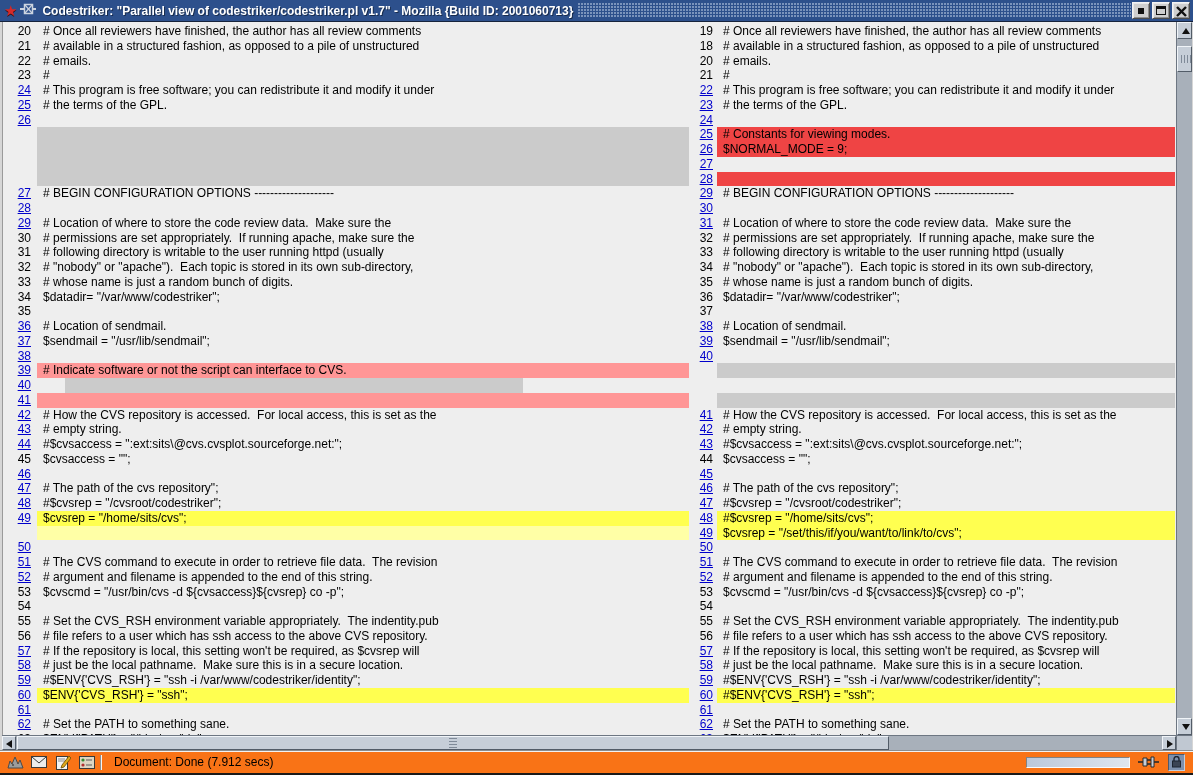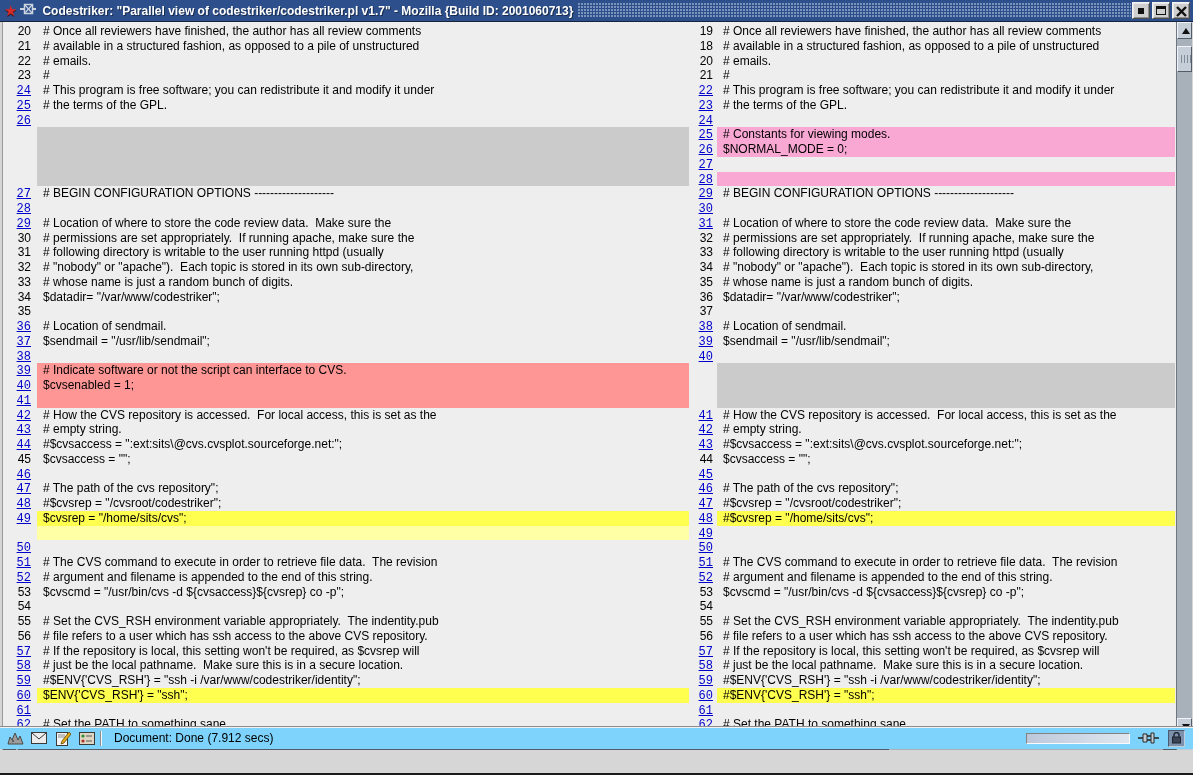--- a/index.html
+++ b/index.html
@@ -46,24 +46,24 @@
     background:#eeeeee; overflow:hidden; border-left:1px solid #9a9a9a;
   }
   .rows { padding-top:2px; }
   .drow { display:flex; height:14.75px; line-height:14.75px; font-size:12px; }
   .ln { flex:none; color:#000; text-align:right; }
   .ln.left  { width:34px; padding-right:6px; }
   .ln.right { width:28px; padding-right:4px; }
   .code { flex:none; white-space:pre; overflow:hidden; color:#000; }
   .code.left  { width:652px; padding-left:6px; }
   .code.right { width:458px; padding-left:6px; }
-  .lnlink { color:#0000cc; text-decoration:underline;font-family:Liberation Mono, monospace; }
+  .lnlink { color:#0000cc; text-decoration:underline; }
   .bg-filler      { background:#cbcbcb; }
   .bg-removed     { background:#ff9696; }
-  .bg-added       { background:#f9a8d4; }
+  .bg-added       { background:#ef4444; }
   .bg-changed     { background:#ffff50; }
   .bg-changed-pad { background:#ffffa6; }
 
   
   .vscroll { position:absolute; left:1176px; top:22px; width:16px; height:713px;
     background:#a8b0ba; border-left:1px solid #6d7682; }
   .hscroll { position:absolute; left:2px; top:735px; width:1174px; height:15px;
     background:#a8b0ba; border-top:1px solid #6d7682; }
   .sb-btn, .sb-thumb {
     position:absolute; background:#c6ced8;
@@ -85,22 +85,22 @@
   .tri-right { left:4px; top:3px;  border-top:4px solid transparent; border-bottom:4px solid transparent; border-left:6px solid #111; }
   .grip-h { position:absolute; left:50%; top:3px; width:10px; height:8px; margin-left:-5px;
     background:repeating-linear-gradient(90deg,#7f8a98 0 1px,transparent 1px 3px); }
   .grip-v { position:absolute; top:50%; left:3px; height:10px; width:8px; margin-top:-5px;
     background:repeating-linear-gradient(180deg,#7f8a98 0 1px,transparent 1px 3px); }
   .sb-corner { position:absolute; left:1176px; top:735px; width:16px; height:15px;
     background:#c0c8d2; border-left:1px solid #6d7682; border-top:1px solid #6d7682; }
 
   
   .statusbar {
-    position:absolute; left:0; top:726px; width:1193px; height:23px;
-    background:#7dd3fc; border-top:1px solid #8c8c8c;
+    position:absolute; left:0; top:750px; width:1193px; height:23px;
+    background:#f97316; border-top:1px solid #8c8c8c;
     box-shadow: inset 0 1px 0 #f2f2f2;
     display:flex; align-items:center;
   }
   .component-icons { display:flex; gap:6px; margin-left:6px; align-items:center; }
   .cicon { width:18px; height:17px; display:flex; align-items:center; justify-content:center; }
   .sb-groove { width:2px; height:15px; margin:0 4px;
     border-left:1px solid #909090; border-right:1px solid #f4f4f4; }
   .status-text { font-size:12px; color:#000; margin-left:8px; white-space:nowrap; }
   .sb-right { position:absolute; right:8px; top:0; height:22px; display:flex; align-items:center; gap:8px; }
   .progress {
@@ -195,21 +195,21 @@
         <div class="drow">
           <div class="ln left"></div>
           <div class="code left bg-filler"></div>
           <div class="ln right"><a class="lnlink" href="#">25</a></div>
           <div class="code right bg-added"># Constants for viewing modes.</div>
         </div>
         <div class="drow">
           <div class="ln left"></div>
           <div class="code left bg-filler"></div>
           <div class="ln right"><a class="lnlink" href="#">26</a></div>
-          <div class="code right bg-added">$NORMAL_MODE = 0;</div>
+          <div class="code right bg-added">$NORMAL_MODE = 9;</div>
         </div>
         <div class="drow">
           <div class="ln left"></div>
           <div class="code left bg-filler"></div>
           <div class="ln right"><a class="lnlink" href="#">27</a></div>
         </div>
         <div class="drow">
           <div class="ln left"></div>
           <div class="code left bg-filler"></div>
           <div class="ln right"><a class="lnlink" href="#">28</a></div>
@@ -288,21 +288,20 @@
           <div class="code right"></div>
         </div>
         <div class="drow">
           <div class="ln left"><a class="lnlink" href="#">39</a></div>
           <div class="code left bg-removed"># Indicate software or not the script can interface to CVS.</div>
           <div class="ln right"></div>
           <div class="code right bg-filler"></div>
         </div>
         <div class="drow">
           <div class="ln left"><a class="lnlink" href="#">40</a></div>
-          <div class="code left bg-removed">$cvsenabled = 1;</div>
           <div class="ln right"></div>
           <div class="code right bg-filler"></div>
         </div>
         <div class="drow">
           <div class="ln left"><a class="lnlink" href="#">41</a></div>
           <div class="code left bg-removed"></div>
           <div class="ln right"></div>
           <div class="code right bg-filler"></div>
         </div>
         <div class="drow">
@@ -350,20 +349,21 @@
         <div class="drow">
           <div class="ln left"><a class="lnlink" href="#">49</a></div>
           <div class="code left bg-changed">$cvsrep = "/home/sits/cvs";</div>
           <div class="ln right"><a class="lnlink" href="#">48</a></div>
           <div class="code right bg-changed">#$cvsrep = "/home/sits/cvs";</div>
         </div>
         <div class="drow">
           <div class="ln left"></div>
           <div class="code left bg-changed-pad"></div>
           <div class="ln right"><a class="lnlink" href="#">49</a></div>
+          <div class="code right bg-changed">$cvsrep = "/set/this/if/you/want/to/link/to/cvs";</div>
         </div>
         <div class="drow">
           <div class="ln left"><a class="lnlink" href="#">50</a></div>
           <div class="code left"></div>
           <div class="ln right"><a class="lnlink" href="#">50</a></div>
           <div class="code right"></div>
         </div>
         <div class="drow">
           <div class="ln left"><a class="lnlink" href="#">51</a></div>
           <div class="code left"># The CVS command to execute in order to retrieve file data.  The revision</div>

